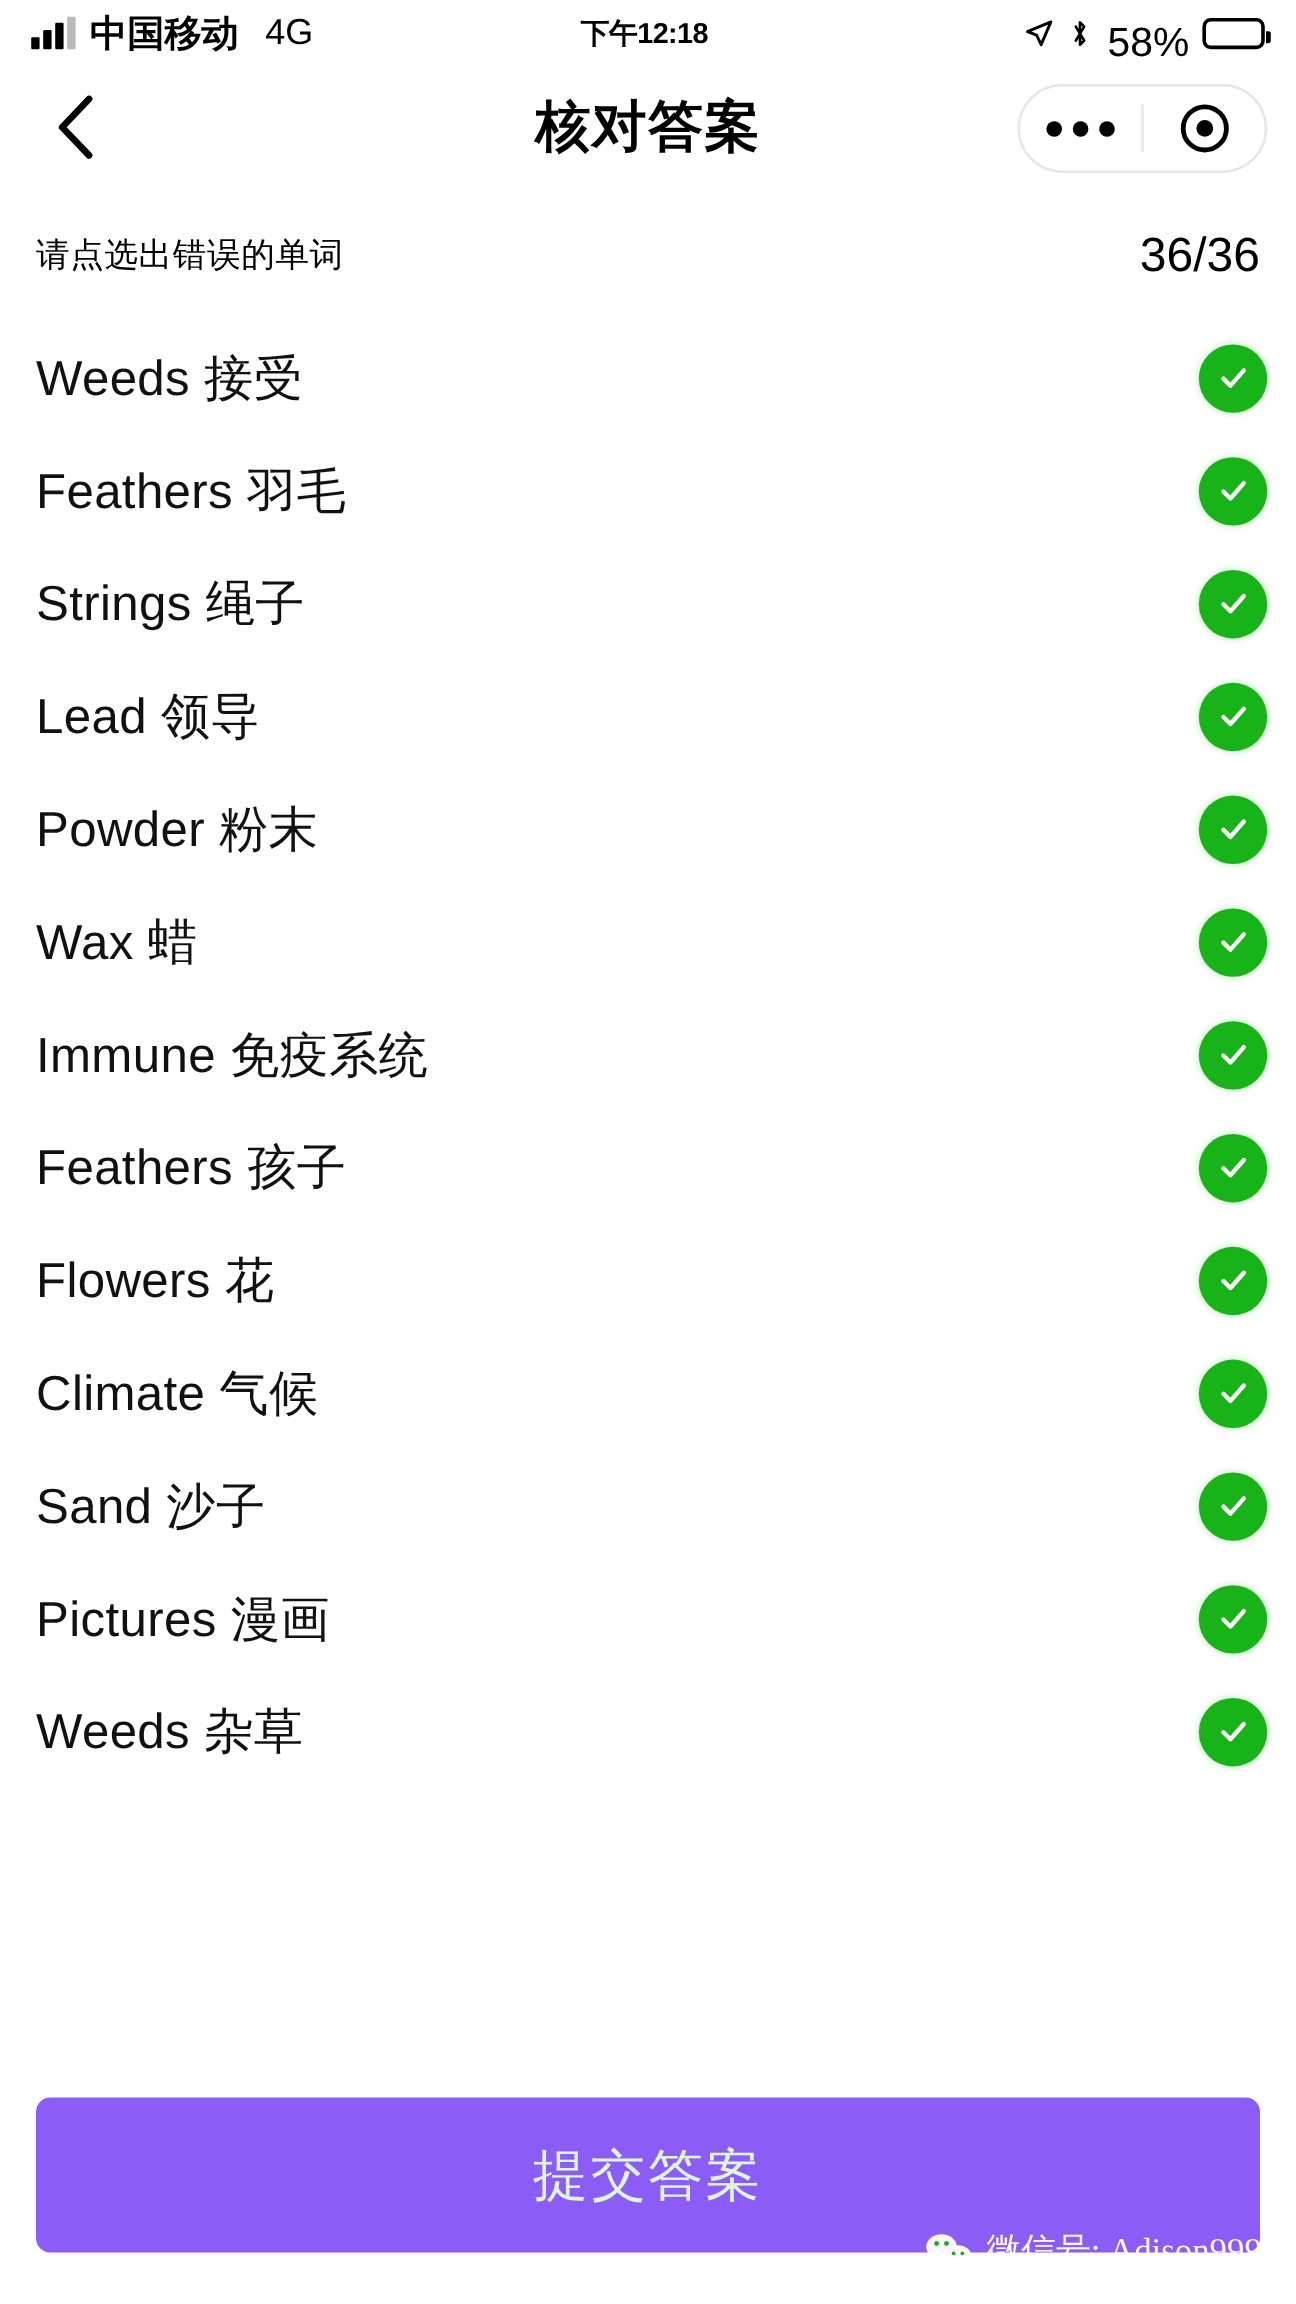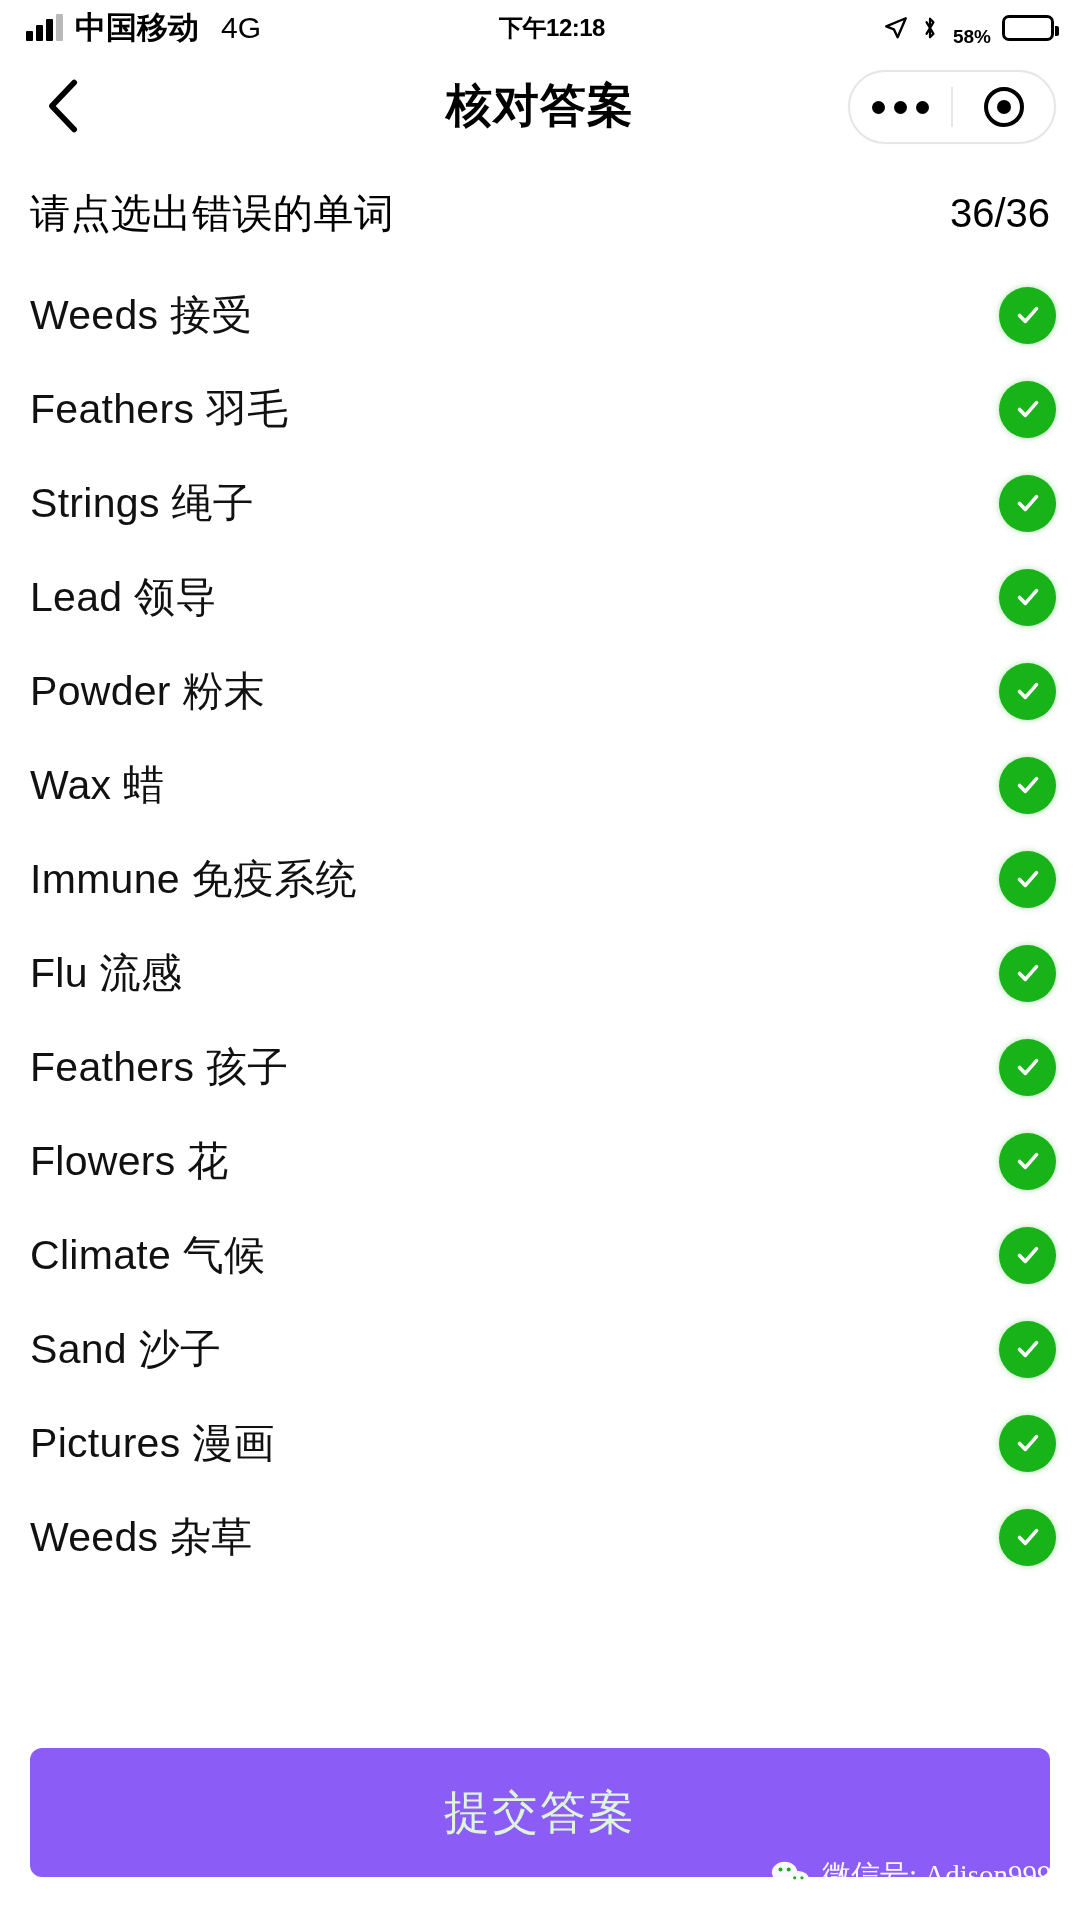--- a/index.html
+++ b/index.html
@@ -76,22 +76,22 @@
 
   .status-right {
     display: flex;
     align-items: center;
     gap: 11px;
     flex: 0 0 auto;
   }
   .loc-icon { width: 26px; height: 26px; display:block; }
   .bt-icon  { width: 20px; height: 28px; display:block; }
   .battery-pct {
-    font-size: 19px;
-    font-weight: 700;
+    font-size: 34px;
+    font-weight: 400;
     margin-left: 2px;
     margin-top: 17px;
   }
   .battery {
     position: relative;
     width: 52px;
     height: 26px;
     border: 3px solid #000;
     border-radius: 7px;
     padding: 2px;
@@ -196,21 +196,21 @@
     position: absolute;
     top: 168px; left: 0;
     width: 1080px;
     height: 90px;
     display: flex;
     align-items: center;
     justify-content: space-between;
     padding: 0 30px 0 30px;
   }
   .instruction-text {
-    font-size: 40px;
+    font-size: 28px;
     color: #000;
     font-weight: 400;
     letter-spacing: 0.5px;
   }
   .instruction-count {
     font-size: 40px;
     color: #000;
     font-weight: 400;
   }
 
@@ -410,28 +410,20 @@
       </div>
       <div class="word-row">
         <span class="word-label">Immune 免疫系统</span>
         <span class="check-circle">
           <svg viewBox="0 0 32 32" width="34" height="34">
             <path d="M8 16.5 L13.5 22 L24 10" fill="none" stroke="#ffffff" stroke-width="3.4" stroke-linecap="round" stroke-linejoin="round"></path>
           </svg>
         </span>
       </div>
       <div class="word-row">
-        <span class="word-label">Flu 流感</span>
-        <span class="check-circle">
-          <svg viewBox="0 0 32 32" width="34" height="34">
-            <path d="M8 16.5 L13.5 22 L24 10" fill="none" stroke="#ffffff" stroke-width="3.4" stroke-linecap="round" stroke-linejoin="round"></path>
-          </svg>
-        </span>
-      </div>
-      <div class="word-row">
         <span class="word-label">Feathers 孩子</span>
         <span class="check-circle">
           <svg viewBox="0 0 32 32" width="34" height="34">
             <path d="M8 16.5 L13.5 22 L24 10" fill="none" stroke="#ffffff" stroke-width="3.4" stroke-linecap="round" stroke-linejoin="round"></path>
           </svg>
         </span>
       </div>
       <div class="word-row">
         <span class="word-label">Flowers 花</span>
         <span class="check-circle">

